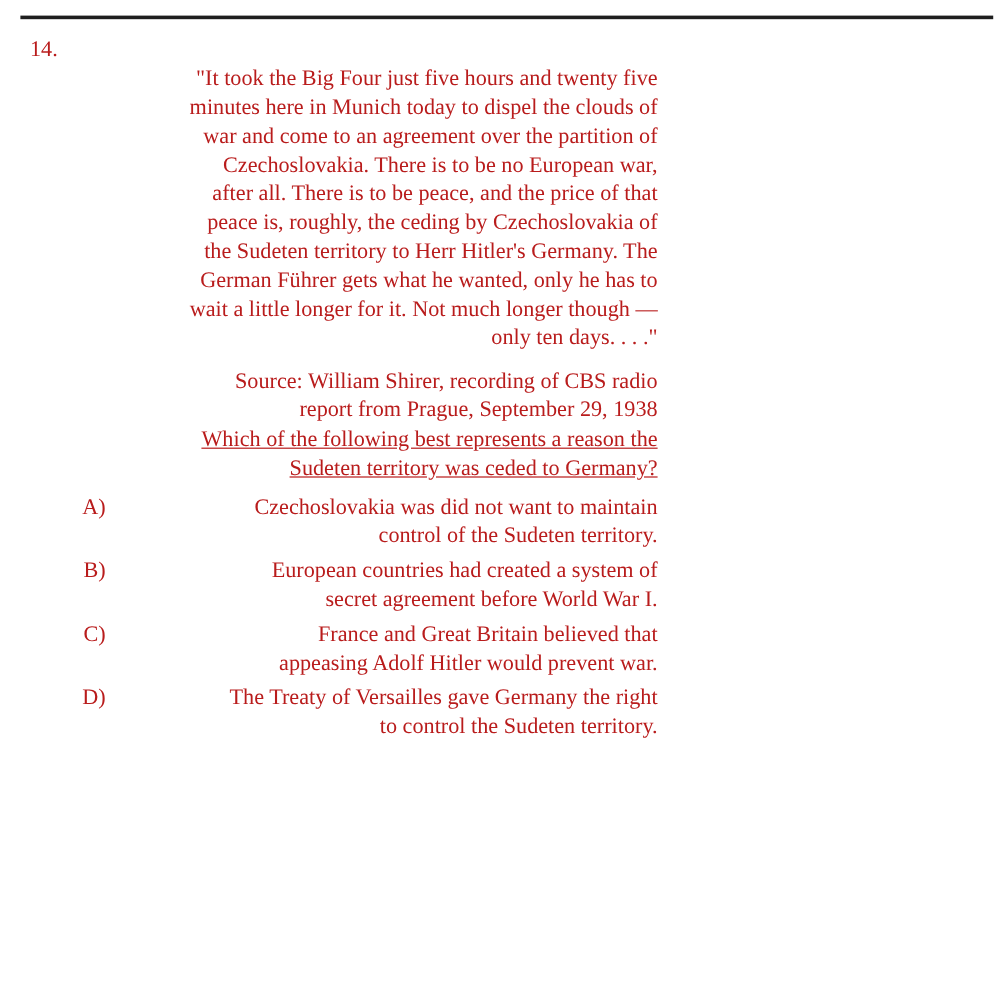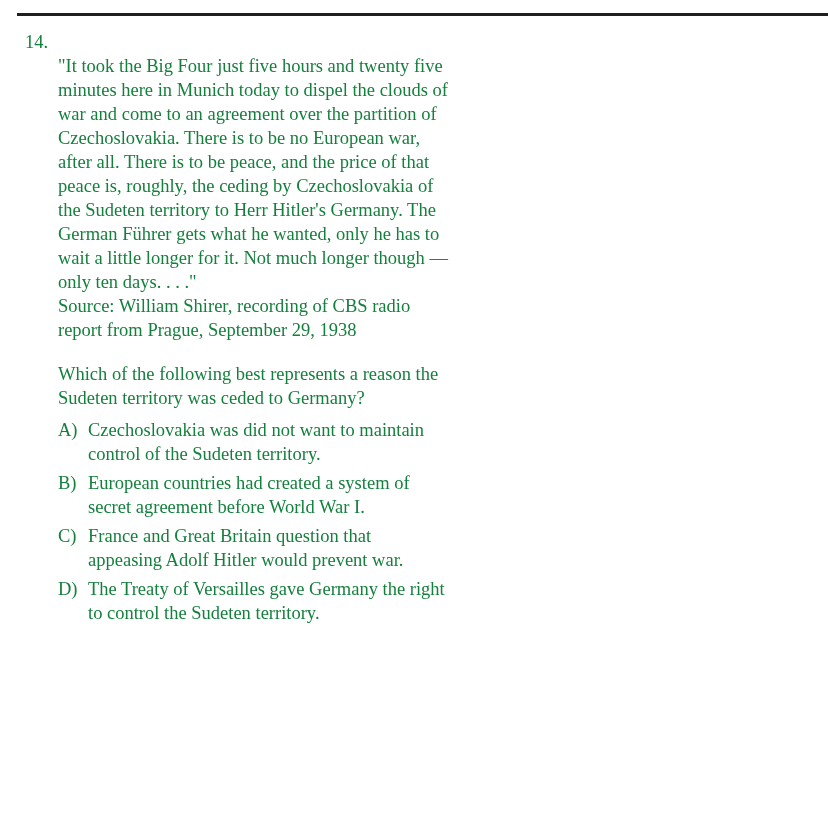--- a/index.html
+++ b/index.html
@@ -9,21 +9,22 @@
   }
   .page {
     position: relative;
     width: 828px;
     height: 828px;
     background: #ffffff;
     overflow: hidden;
     font-family: "Liberation Serif", "DejaVu Serif", serif;
     font-size: 18.5px;
     line-height: 24px;
-    color: #15803d;
+    color: #b91c1c;
+    text-align: right;
   }
   .top-rule {
     position: absolute;
     top: 13px;
     left: 17px;
     right: 0;
     height: 3px;
     background: #1f1f1f;
   }
   .qnum {
@@ -38,22 +39,22 @@
     width: 490px;
   }
   .para {
     margin: 0;
     padding: 0;
   }
   .multiline {
     white-space: pre-line;
   }
   .passage { margin-top: 24px; }
-  .source  { margin-top: 0; }
-  .prompt  { margin-top: 20px; }
+  .source  { margin-top: 12px; }
+  .prompt  { margin-top: 1px; text-decoration: underline; }
   .choices { margin-top: 8px; }
   .choice {
     display: flex;
     align-items: flex-start;
     margin-bottom: 5px;
   }
   .choice-letter {
     flex: 0 0 30px;
     width: 30px;
   }
@@ -94,21 +95,21 @@
         <span class="choice-text multiline">Czechoslovakia was did not want to maintain
 control of the Sudeten territory.</span>
       </div>
       <div class="choice">
         <span class="choice-letter">B)</span>
         <span class="choice-text multiline">European countries had created a system of
 secret agreement before World War I.</span>
       </div>
       <div class="choice">
         <span class="choice-letter">C)</span>
-        <span class="choice-text multiline">France and Great Britain question that
+        <span class="choice-text multiline">France and Great Britain believed that
 appeasing Adolf Hitler would prevent war.</span>
       </div>
       <div class="choice">
         <span class="choice-letter">D)</span>
         <span class="choice-text multiline">The Treaty of Versailles gave Germany the right
 to control the Sudeten territory.</span>
       </div>
     </div>
   </div>
 </div>

